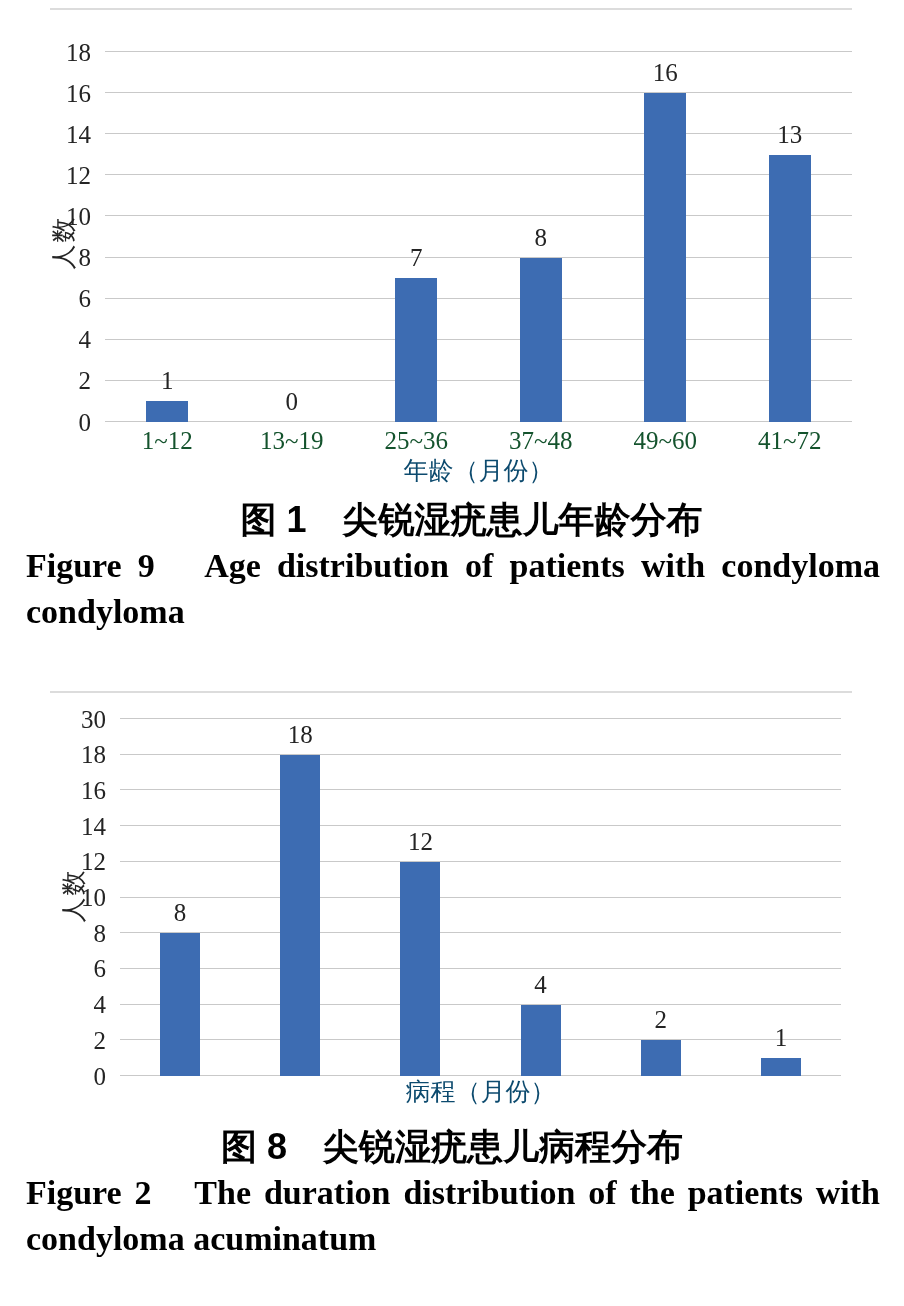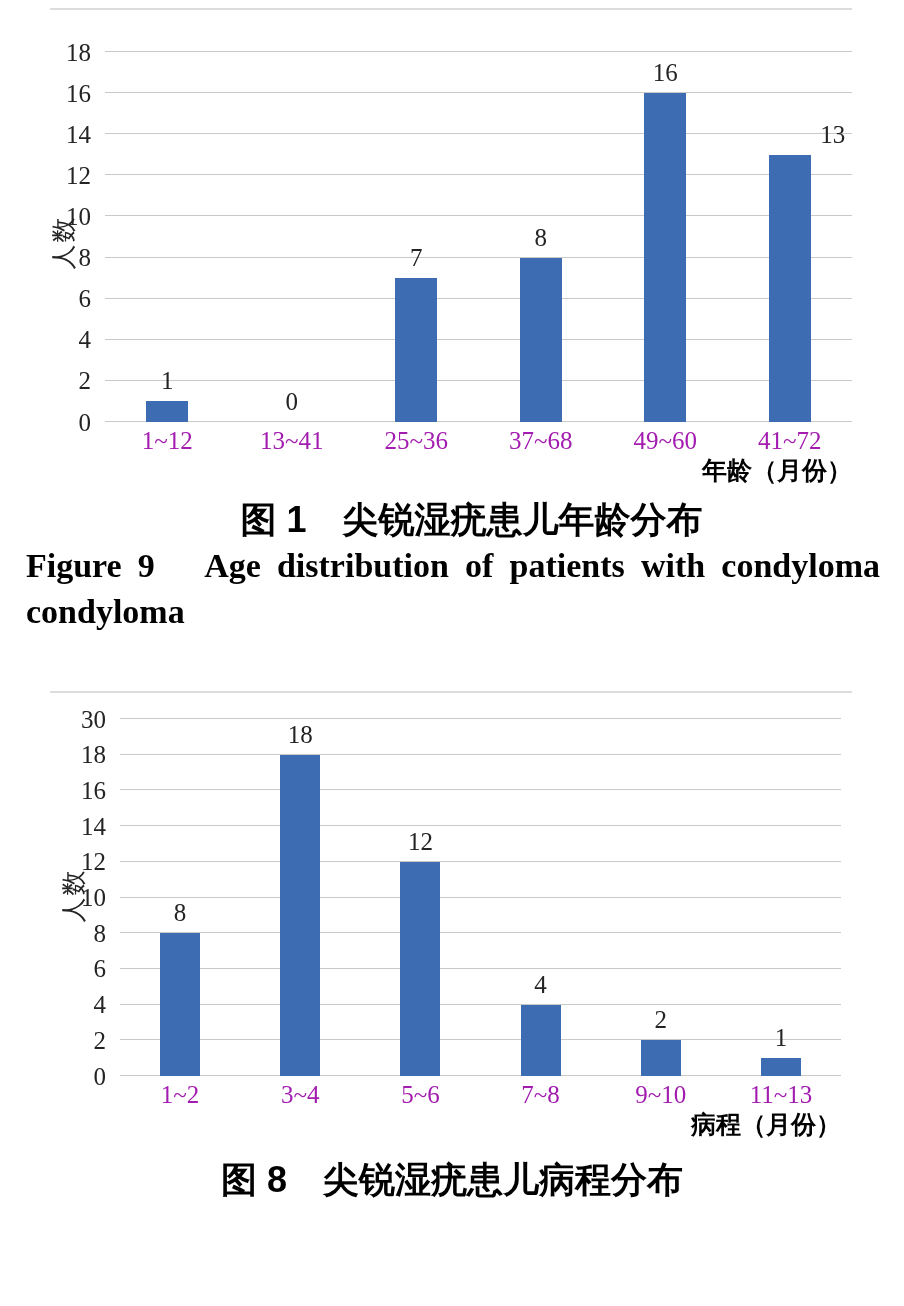--- a/index.html
+++ b/index.html
@@ -34,26 +34,26 @@
     position: absolute; bottom: 0; left: 50%;
     transform: translateX(-50%);
     width: 40px;
   }
   .fig1 .bar { width: 42px; }
   .bar-label {
     position: absolute; left: 50%; transform: translateX(-50%);
     font-size: 25px; line-height: 1; color: #242424;
   }
 
-  .xcats { display: flex; font-size: 25px; line-height: 28px; color: #a21caf; }
+  .xcats { display: flex; font-size: 25px; line-height: 28px; color: #14532d; }
   .fig1 .xcats { margin: 5px 52px 0 105px; }
   .fig2 .xcats { margin: 5px 63px 0 120px; }
   .xcat { flex: 1 1 0; text-align: center; white-space: nowrap; }
 
-  .xlabel { text-align: right; font-size: 25px; line-height: 32px; color: #000000; font-weight: bold; }
+  .xlabel { text-align: center; font-size: 25px; line-height: 32px; color: #0c4a6e; }
   .fig1 .xlabel { margin: 0 52px 0 105px; }
   .fig2 .xlabel { margin: 0 63px 0 120px; }
 
   .ylabel {
     position: absolute;
     font-size: 25px; line-height: 1; color: #242424;
     transform: rotate(-90deg); transform-origin: center;
     white-space: nowrap; letter-spacing: 2px;
   }
   .fig1 .ylabel { left: 36px; top: 222px; }
@@ -132,29 +132,29 @@
         <div class="bar-col">
           <div class="bar" style="height: 44.4444%; background: rgb(61, 108, 178);"></div>
           <div class="bar-label" style="bottom: calc(44.4444% + 8px);">8</div>
         </div>
         <div class="bar-col">
           <div class="bar" style="height: 88.8889%; background: rgb(61, 108, 178);"></div>
           <div class="bar-label" style="bottom: calc(88.8889% + 8px);">16</div>
         </div>
         <div class="bar-col">
           <div class="bar" style="height: 72.2222%; background: rgb(61, 108, 178);"></div>
-          <div class="bar-label" style="bottom: calc(72.2222% + 8px); margin-left: 43px;">13</div>
+          <div class="bar-label" style="bottom: calc(72.2222% + 8px);">13</div>
         </div>
       </div>
     </div>
   <div class="xcats">
       <div class="xcat">1~12</div>
-      <div class="xcat">13~41</div>
+      <div class="xcat">13~19</div>
       <div class="xcat">25~36</div>
-      <div class="xcat">37~68</div>
+      <div class="xcat">37~48</div>
       <div class="xcat">49~60</div>
       <div class="xcat">41~72</div>
     </div>
   <div class="xlabel">年龄（月份）</div>
   <div class="caption-cn">图 1　尖锐湿疣患儿年龄分布</div>
   <div class="caption-en">
       <div class="cap-line">Figure 9　Age distribution of patients with condyloma</div>
       <div class="cap-line last">condyloma</div>
     </div>
 </section>
@@ -216,23 +216,19 @@
         <div class="bar-col">
           <div class="bar" style="height: 10%; background: rgb(61, 108, 178);"></div>
           <div class="bar-label" style="bottom: calc(10% + 8px);">2</div>
         </div>
         <div class="bar-col">
           <div class="bar" style="height: 5%; background: rgb(61, 108, 178);"></div>
           <div class="bar-label" style="bottom: calc(5% + 8px);">1</div>
         </div>
       </div>
     </div>
-  <div class="xcats">
-      <div class="xcat">1~2</div>
-      <div class="xcat">3~4</div>
-      <div class="xcat">5~6</div>
-      <div class="xcat">7~8</div>
-      <div class="xcat">9~10</div>
-      <div class="xcat">11~13</div>
-    </div>
   <div class="xlabel">病程（月份）</div>
   <div class="caption-cn">图 8　尖锐湿疣患儿病程分布</div>
+  <div class="caption-en">
+      <div class="cap-line">Figure 2　The duration distribution of the patients with</div>
+      <div class="cap-line last">condyloma acuminatum</div>
+    </div>
 </section>
 
 </body></html>

